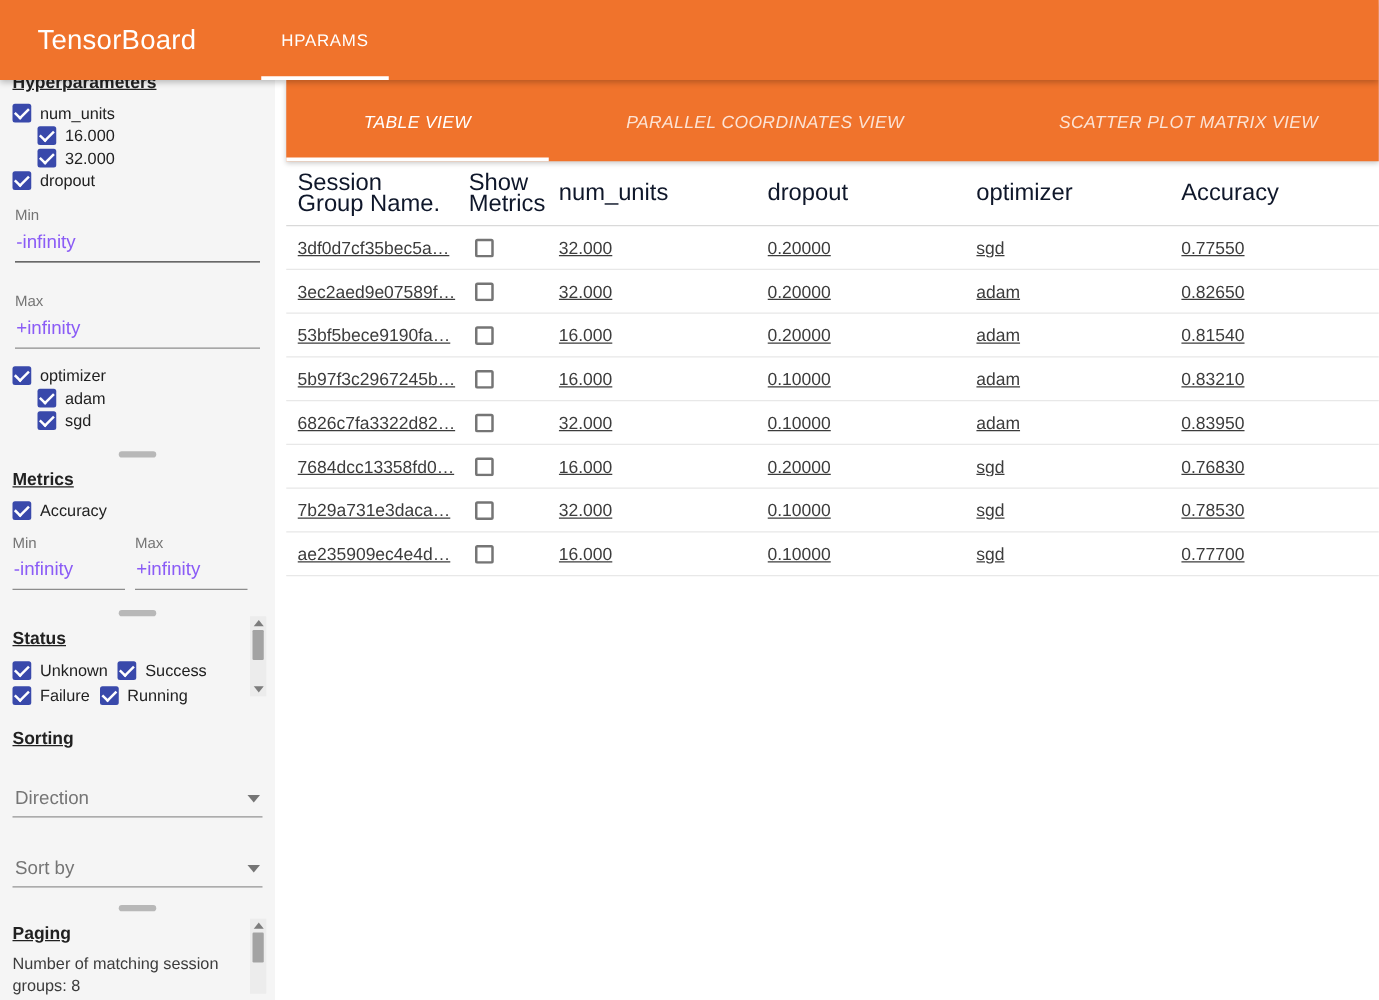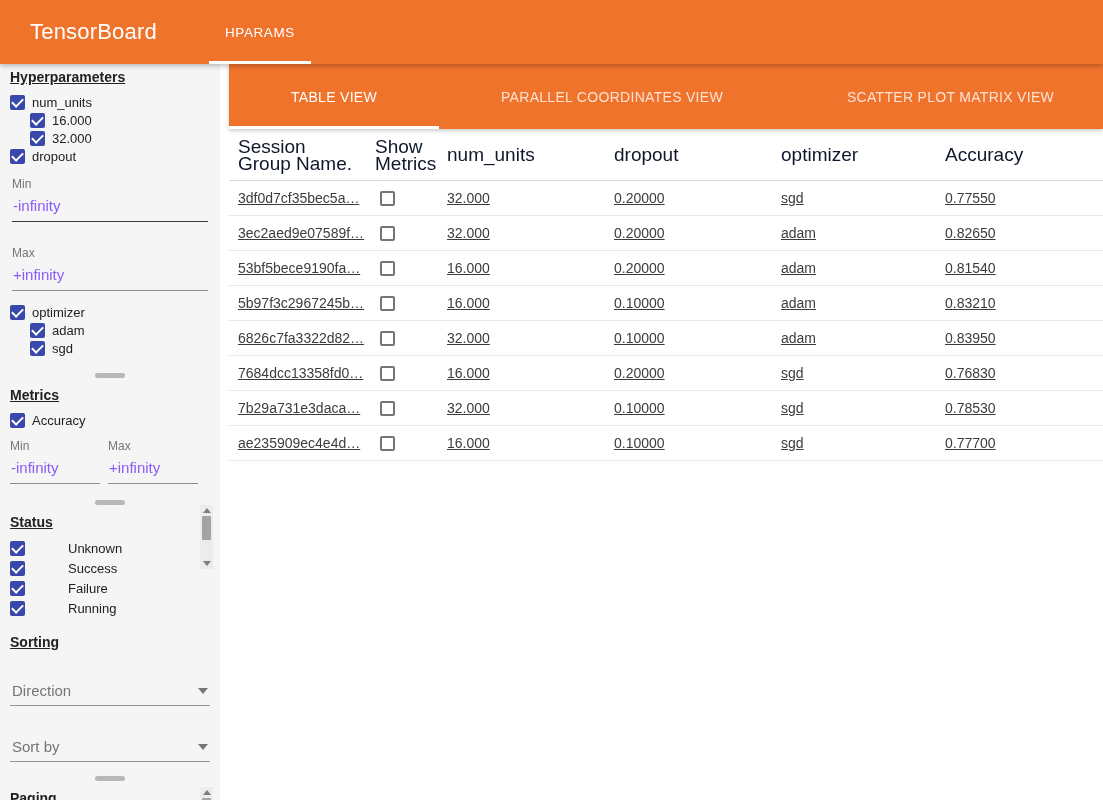--- a/index.html
+++ b/index.html
@@ -23,21 +23,21 @@
   .run-select{width:136px;display:flex;align-items:center;justify-content:space-between;
     border-bottom:1px solid rgba(255,255,255,.85);padding:0 2px 7px 2px;margin-right:16px;
     font-size:13px;letter-spacing:1px;cursor:pointer;}
   .caret{width:0;height:0;border-left:5px solid transparent;border-right:5px solid transparent;
     border-top:6px solid #fff;}
   .tb-icon{width:26px;text-align:center;font-size:22px;line-height:26px;margin-left:15px;cursor:pointer;}
   .help-circle{width:20px;height:20px;border:2px solid #fff;border-radius:50%;font-size:13px;
     font-weight:bold;line-height:16px;text-align:center;margin-left:18px;cursor:pointer;}
 
   
-  .sidebar{position:absolute;left:0;top:60px;width:220px;bottom:0;background:#f5f5f5;
+  .sidebar{position:absolute;left:0;top:48px;width:220px;bottom:0;background:#f5f5f5;
     overflow:hidden;color:#212121;font-size:13px;}
   .section{padding:9px 10px 0 10px;position:relative;}
   .sec-heading{font-size:14px;font-weight:bold;text-decoration:underline;margin-bottom:8px;}
   .cb-row{display:flex;align-items:center;height:18px;cursor:pointer;}
   .cb-row.child{margin-left:20px;}
   .cb{width:15px;height:15px;border-radius:2px;margin-right:7px;position:relative;flex:0 0 auto;}
   .cb.checked{background:var(--cb-blue);}
   .cb.checked::after{content:"";position:absolute;left:4px;top:1px;width:5px;height:9px;
     border:solid #fff;border-width:0 2px 2px 0;transform:rotate(45deg);}
   .field{margin:12px 2px 0 2px;}
@@ -45,41 +45,41 @@
   .field-label{font-size:12px;color:#757575;margin-bottom:5px;}
   .underline-input{display:block;width:196px;background:transparent;border:none;
     border-bottom:1px solid #8d8d8d;font-family:Liberation Sans, sans-serif;
     font-size:15px;color:#8b5cf6;padding:1px 0 7px 1px;outline:none;}
   .underline-input.dark{border-bottom-color:#3a3a3a;}
   .half-fields{display:flex;gap:8px;margin-top:10px;}
   .half-fields .field{margin:0;}
   .half-fields .underline-input{width:90px;}
   .handle{width:30px;height:5px;border-radius:2.5px;background:#b8b8b8;margin:16px auto 0 auto;cursor:row-resize;}
   .status-list{display:flex;flex-wrap:wrap;width:180px;}
-  .status-item{margin:1px 8px 1px 0;height:18px;gap:36px;}
+  .status-item{margin:1px 8px 1px 0;height:18px;}
   .select-box{width:200px;display:flex;align-items:center;justify-content:space-between;
     border-bottom:1px solid #949494;padding:0 2px 6px 2px;color:#757575;font-size:15px;
     cursor:pointer;margin-top:32px;}
   .select-box .caret{border-top-color:#757575;}
   .paging-text{width:186px;font-size:13px;color:#3c3c3c;line-height:18px;margin-top:8px;}
   .vscroll{position:absolute;width:13px;background:#ececec;display:flex;flex-direction:column;
     align-items:center;}
   .vscroll.status-sb{right:7px;top:0;height:64px;}
   .vscroll.paging-sb{right:7px;top:6px;height:60px;}
   .scroll-arrow{width:0;height:0;border-left:4px solid transparent;border-right:4px solid transparent;margin:3px 0;cursor:pointer;}
   .scroll-arrow.up{border-bottom:5px solid #7d7d7d;}
   .scroll-arrow.down{border-top:5px solid #7d7d7d;margin-top:auto;}
   .scroll-thumb{width:9px;height:24px;background:#a3a3a3;border-radius:1px;cursor:grab;}
 
   
   .main{position:absolute;left:229px;top:64px;right:0;bottom:0;background:#fff;}
   .view-tabs{height:65px;background:var(--orange);display:flex;color:#fff;
     box-shadow:0 2px 4px rgba(0,0,0,.2);position:relative;z-index:10;}
   .view-tab{padding:0 62px;display:flex;align-items:center;justify-content:center;font-size:14px;
-    letter-spacing:.3px;color:rgba(255,255,255,.8);cursor:pointer;position:relative;white-space:nowrap;}
+    letter-spacing:.3px;color:rgba(255,255,255,.8);cursor:pointer;position:relative;white-space:nowrap;font-style:italic;}
   .view-tab.active{color:#fff;}
   .view-tab.active::after{content:"";position:absolute;left:0;right:0;bottom:0;height:3px;background:#fff;}
 
   .trow{display:grid;grid-template-columns:137px 72px 167px 167px 164px 1fr;
     padding-left:9px;align-items:center;}
   .thead{min-height:52px;border-bottom:1px solid #d9d9d9;color:#0f172a;font-size:19px;}
   .hcell{padding-right:18px;line-height:17px;}
   .tbody-row{height:35px;border-bottom:1px solid #e8e8e8;font-size:14px;color:#3c3c3c;text-decoration:underline;}
   .cell{white-space:nowrap;overflow:hidden;padding-right:10px;}
   .ucb{display:inline-block;width:15px;height:15px;border:2px solid #757575;border-radius:2px;

